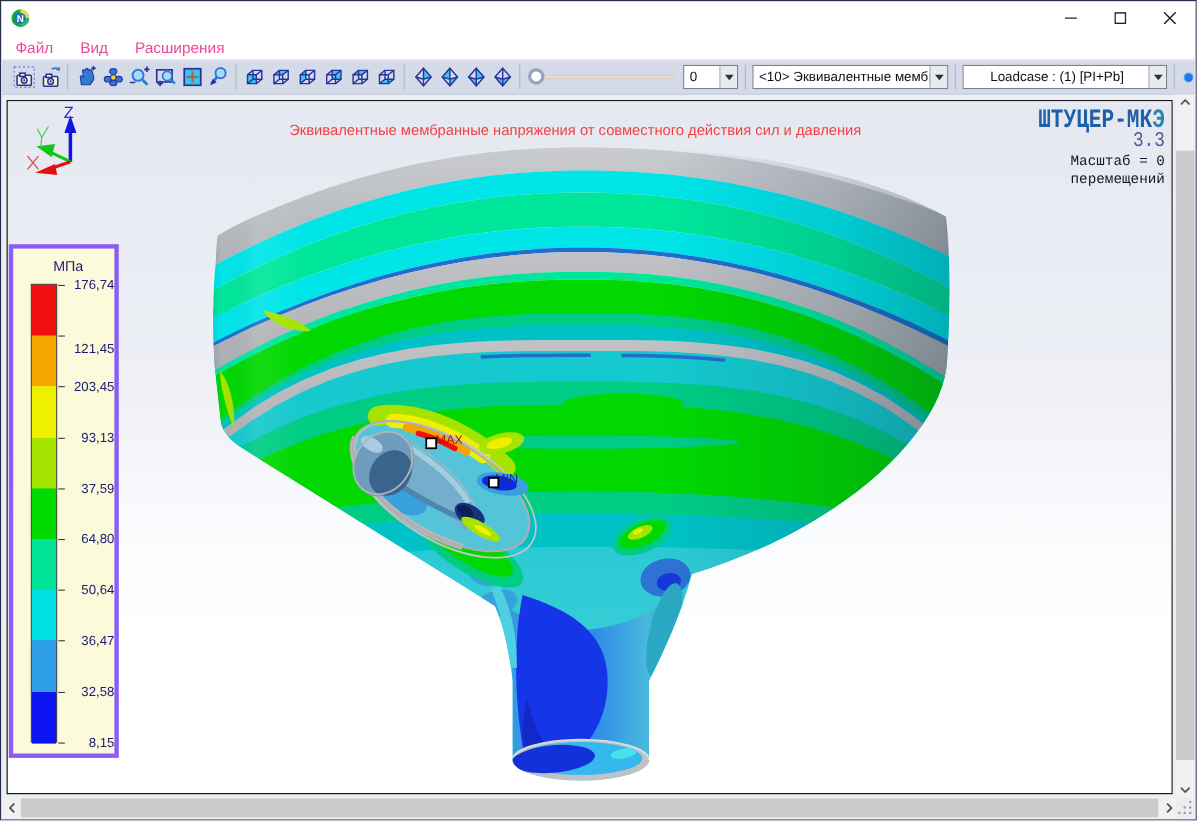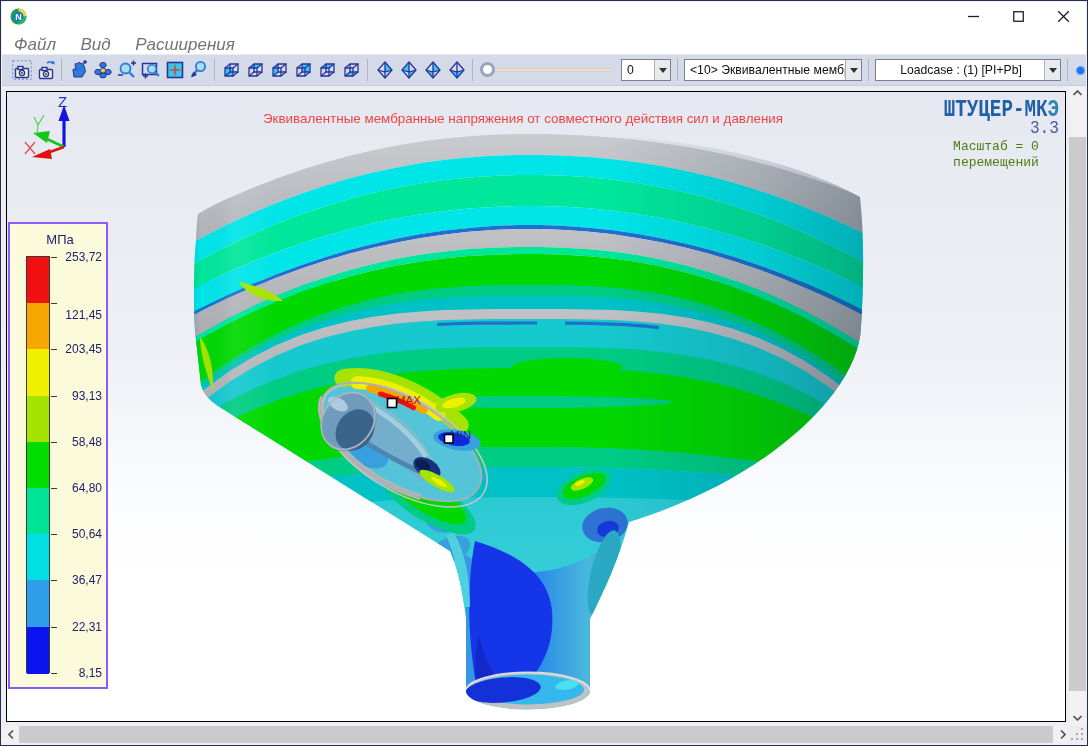--- a/index.html
+++ b/index.html
@@ -6,21 +6,21 @@
 html,body { width:1088px; height:746px; overflow:hidden; }
 body { font-family:"Liberation Sans",sans-serif; position:relative; background:#FFF; }
 .window { position:absolute; inset:0; border:1px solid #26304E; background:#ECEEF4; }
 .titlebar { position:absolute; left:1px; top:1px; right:1px; height:29px; background:#FFFFFF; }
 .app-icon { position:absolute; left:8px; top:6px; width:17px; height:17px; }
 .title-text { position:absolute; left:31px; top:8px; font-size:11.9px; letter-spacing:-0.12px; color:#101010; white-space:nowrap; }
 .wctl { position:absolute; top:0; width:45px; height:29px; text-align:center; }
 .wctl.min { right:90px; } .wctl.max { right:45px; } .wctl.close { right:0; }
 .wctl svg { margin-top:9px; }
 .menubar { position:absolute; left:1px; top:30px; right:1px; height:23px; background:#FFFFFF; }
-.menu-item { display:inline-block; padding:4px 10px 0 10px; font-size:17px; color:#737373; height:23px;font-style:italic; }
+.menu-item { display:inline-block; padding:4px 10px 0 10px; font-size:14px; color:#ec4899; height:23px; }
 .menu-item:first-child { margin-left:2px; }
 .toolbar { position:absolute; left:1px; top:53px; right:1px; height:32px; background:#D5DAE8;
   border-top:1px solid #E9ECF3; border-bottom:1px solid #C6CCDB; display:flex; align-items:center; padding-left:7px; font-size:0; white-space:nowrap; }
 .tbtn { width:22px; height:22px; border:none; background:transparent; padding:1px 0 0 1px; margin:0 1px; flex:none; }
 .tbi { display:inline-block; width:20px; height:20px; }
 .tsep { width:1px; height:22px; background:#AEB4C6; margin:0 4px; display:inline-block; flex:none; }
 .slider { position:relative; width:138px; height:22px; display:inline-block; margin:0 2px; flex:none; }
 .slider-track { position:absolute; left:6px; right:4px; top:9px; height:4px; background:#E9DDD6; border:1px solid #D9CCC4; border-radius:2px; }
 .slider-handle { position:absolute; left:1px; top:3px; width:15px; height:15px; border-radius:50%; background:#FFFFFF; border:3.5px solid #95A5BE; }
 .combo { height:22px; background:#FFFFFF; border:1px solid #7A828F; display:inline-flex; margin:0 2px; position:relative; flex:none; }
@@ -29,22 +29,22 @@
 .combo-btn { width:16px; border-left:1px solid #A9B0BA; background:#E8EAED; position:relative; }
 .arr { position:absolute; left:4px; top:8px; width:0; height:0; border:4px solid transparent; border-top:5px solid #303030; }
 .bluedot { width:9px; height:9px; border-radius:50%; background:#1878F0; border:1.5px solid #5AA0E8; margin-left:4px; display:inline-block; flex:none; }
 .viewport { position:absolute; left:5px; top:90px; width:1060px; height:631px; border:1.5px solid #000000; background:#FFFFFF; overflow:hidden; }
 .scene { position:absolute; left:0; top:0; }
 .plot-title { position:absolute; left:0; top:19px; width:1032px; text-align:center; font-size:13.4px; color:#ef4444; }
 .brand { position:absolute; right:6px; top:4px; width:170px; text-align:right;font-family:Liberation Mono, monospace; }
 .brand-name { font-size:24px; font-weight:bold; color:#1E5FA8; transform:scaleX(0.80); transform-origin:right center; white-space:nowrap; }
 .brand-name .lite { color:#2E86B0; }
 .brand-ver { font-size:19px; color:#4A5A9E; margin-top:-6px; transform:scaleX(0.85); transform-origin:right center; }
-.brand-note { font-size:13px; color:#4d7c0f; text-align:center; margin-left:44px; margin-top:0px; line-height:1.2; }
-.legend { position:absolute; left:1px; top:130px; width:100px; height:467px; background:#FBFBDC; border:2px solid #8b5cf6; }
+.brand-note { font-size:13px; color:#0f172a; text-align:right; margin-left:44px; margin-top:0px; line-height:1.2; }
+.legend { position:absolute; left:1px; top:130px; width:100px; height:467px; background:#FBFBDC; border:4px solid #8b5cf6; }
 .lg-unit { position:absolute; left:10px; top:8px; width:80px; text-align:center; font-size:13px; color:#20206E; }
 .lg-bar-border { position:absolute; left:16px; top:32px; width:24px; height:417px; border:1px solid #3A3A3A; }
 .lg-block { position:absolute; left:17px; width:22px; height:47px; }
 .lg-tick { position:absolute; left:41px; width:6px; height:1px; background:#3A3A3A; }
 .lg-label { position:absolute; left:46px; width:46px; text-align:right; font-size:12px; color:#20206E; }
 .vscroll { position:absolute; right:1px; top:85px; width:17px; height:642px; background:#F1F1F3; }
 .vscroll .sb-btn { position:absolute; left:0; width:17px; height:17px; background:#F1F1F3; }
 .vscroll .thumb { position:absolute; left:0; top:51px; width:17px; height:554px; background:#CBCBCD; }
 .hscroll { position:absolute; left:1px; bottom:2px; height:17px; width:1069px; background:#F1F1F3; }
 .hscroll .sb-btn { position:absolute; top:0; width:17px; height:17px; background:#F1F1F3; }
@@ -411,37 +411,37 @@
 <div class="lg-block" style="top: 33px; background-color: rgb(240, 16, 16);"></div>
 <div class="lg-block" style="top: 79px; background-color: rgb(245, 167, 0);"></div>
 <div class="lg-block" style="top: 125px; background-color: rgb(239, 239, 0);"></div>
 <div class="lg-block" style="top: 172px; background-color: rgb(165, 227, 0);"></div>
 <div class="lg-block" style="top: 218px; background-color: rgb(0, 220, 0);"></div>
 <div class="lg-block" style="top: 264px; background-color: rgb(0, 227, 150);"></div>
 <div class="lg-block" style="top: 310px; background-color: rgb(0, 224, 228);"></div>
 <div class="lg-block" style="top: 356px; background-color: rgb(46, 158, 232);"></div>
 <div class="lg-block" style="top: 403px; background-color: rgb(11, 19, 240);"></div>
 <div class="lg-tick" style="top:33px"></div>
-<div class="lg-label" style="top:26px">253,72</div>
+<div class="lg-label" style="top:26px">176,74</div>
 <div class="lg-tick" style="top:79px"></div>
 <div class="lg-label" style="top:84px">121,45</div>
 <div class="lg-tick" style="top:125px"></div>
 <div class="lg-label" style="top:118px">203,45</div>
 <div class="lg-tick" style="top:172px"></div>
 <div class="lg-label" style="top:165px">93,13</div>
 <div class="lg-tick" style="top:218px"></div>
-<div class="lg-label" style="top:211px">58,48</div>
+<div class="lg-label" style="top:211px">37,59</div>
 <div class="lg-tick" style="top:264px"></div>
 <div class="lg-label" style="top:257px">64,80</div>
 <div class="lg-tick" style="top:310px"></div>
 <div class="lg-label" style="top:303px">50,64</div>
 <div class="lg-tick" style="top:356px"></div>
 <div class="lg-label" style="top:349px">36,47</div>
 <div class="lg-tick" style="top:403px"></div>
-<div class="lg-label" style="top:396px">22,31</div>
+<div class="lg-label" style="top:396px">32,58</div>
 <div class="lg-tick" style="top:449px"></div>
 <div class="lg-label" style="top:442px">8,15</div>
     </div>
   </div>
 
   <div class="vscroll">
     <div class="sb-btn" style="top:0">
         <svg width="9" height="6" viewBox="0 0 9 6">
           <path d="M 0.5,5 L 4.5,1 L 8.5,5" fill="none" stroke="#505050" stroke-width="1.6"></path>
         </svg>

